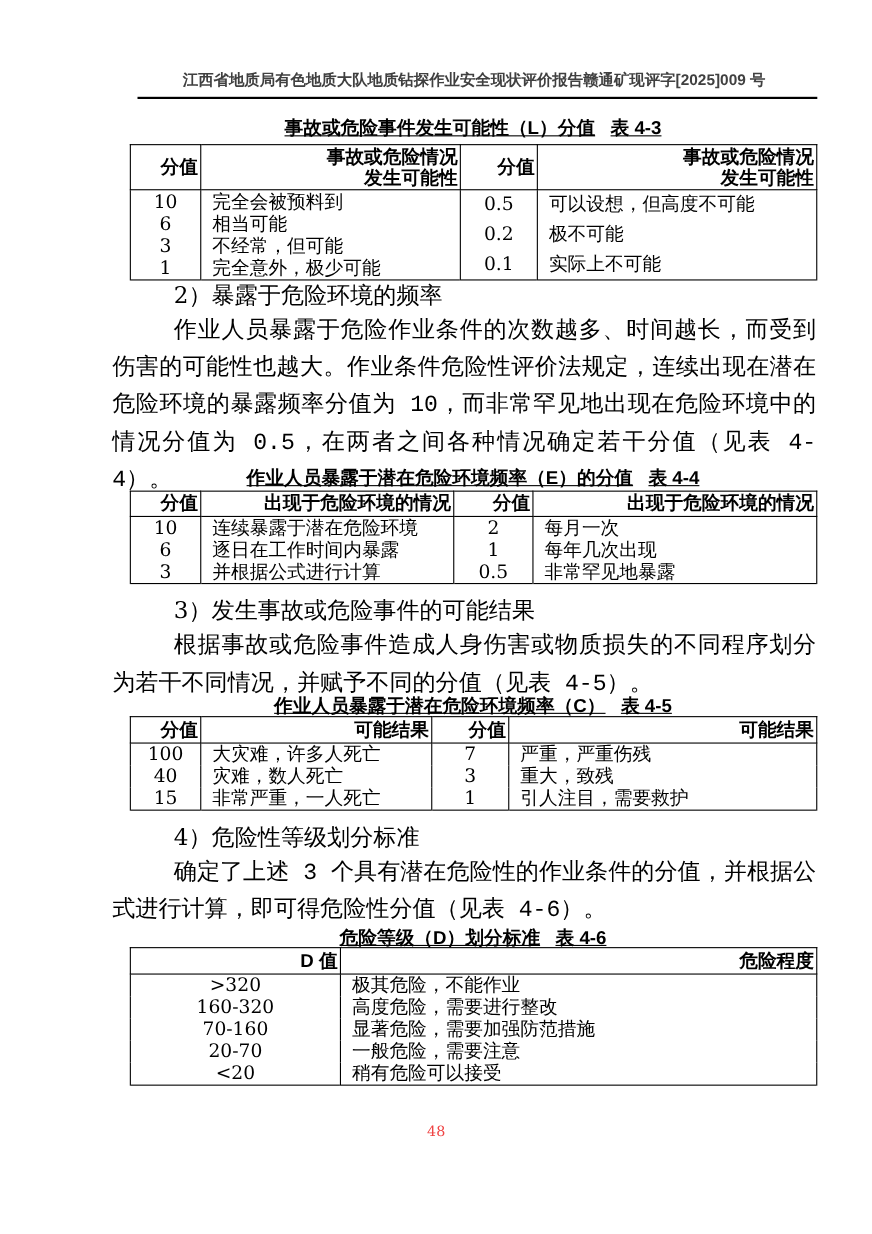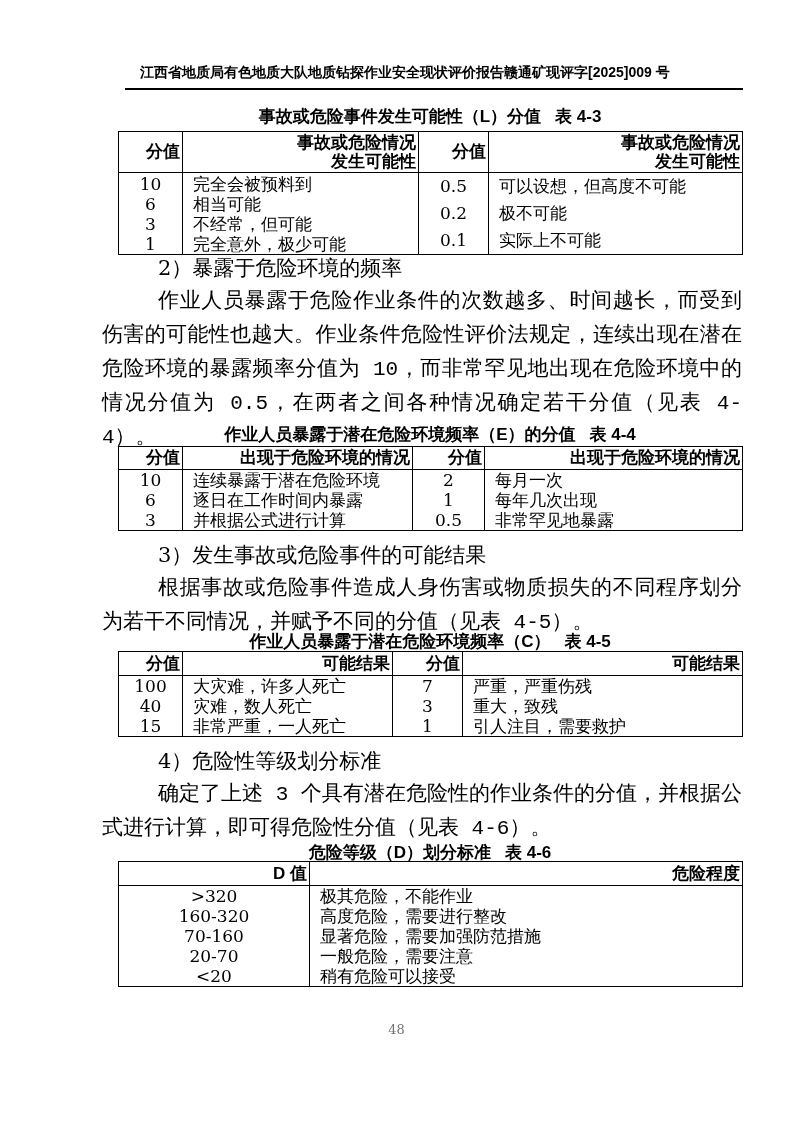--- a/index.html
+++ b/index.html
@@ -4,32 +4,32 @@
 <style>
   html,body { margin:0; padding:0; background:#e8e8e8; }
   .page {
     position:relative; width:793px; height:1122px; margin:0 auto;
     background:#ffffff; color:#111;
     font-family:"DejaVu Serif","Liberation Serif",serif;
     overflow:hidden;
   }
   
   .pghead {
-    position:absolute; top:62px; left:140px; width:618px;
-    display:flex; justify-content:flex-start; align-items:flex-end;
+    position:absolute; top:62px; left:122px; width:618px;
+    display:flex; justify-content:center; align-items:flex-end;
     font-family:"Liberation Sans","DejaVu Sans",sans-serif;
-    font-weight:bold; font-size:14px; line-height:20px; color:#000000;
+    font-weight:bold; font-size:14px; line-height:20px; color:#404040;
   }
   .pghead-rule { position:absolute; top:88px; left:125px; width:618px; border-top:2px solid #000; }
 
   
   .tbl-title {
     position:absolute; left:118px; width:624px; text-align:center;
     font-family:"Liberation Sans","DejaVu Sans",sans-serif;
-    font-weight:bold; font-size:17px; color:#000; line-height:22px;
+    font-weight:bold; font-size:17px; color:#000; line-height:22px;text-decoration:underline;
   }
   .tbl-title .tag { margin-left:14px; }
 
   
   table.doc {
     position:absolute; left:118px; width:624px;
     border-collapse:collapse; table-layout:fixed;
     border:1.5px solid #000;
     font-size:17px; color:#000;
   }
@@ -51,21 +51,21 @@
   .para {
     position:absolute; left:102px; width:640px;
     font-size:21px; line-height:34px; color:#000;
     text-align:justify;
   }
   .para .heading { text-indent:56px; }
   .para .body    { text-indent:56px;font-family:Liberation Mono, monospace; }
 
   .pageno {
     position:absolute; top:1022px; left:0; width:793px; text-align:center;
-    font-size:13px; color:#737373;
+    font-size:13px; color:#ef4444;
   }
 </style>
 </head>
 <body>
 
 <div class="page">
 
   <div class="pghead">
     <span>江西省地质局有色地质大队地质钻探作业安全现状评价报告</span>
     <span>赣通矿现评字[2025]009 号</span>

